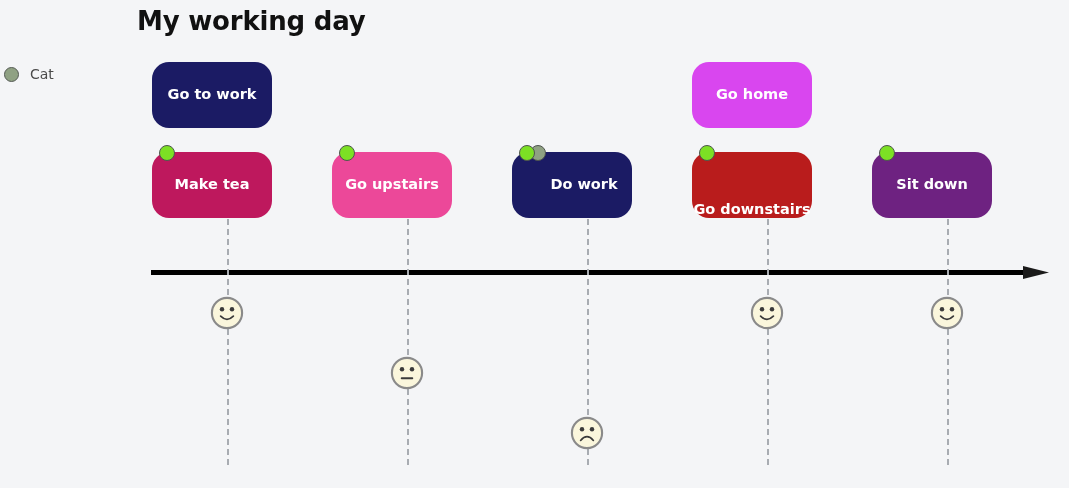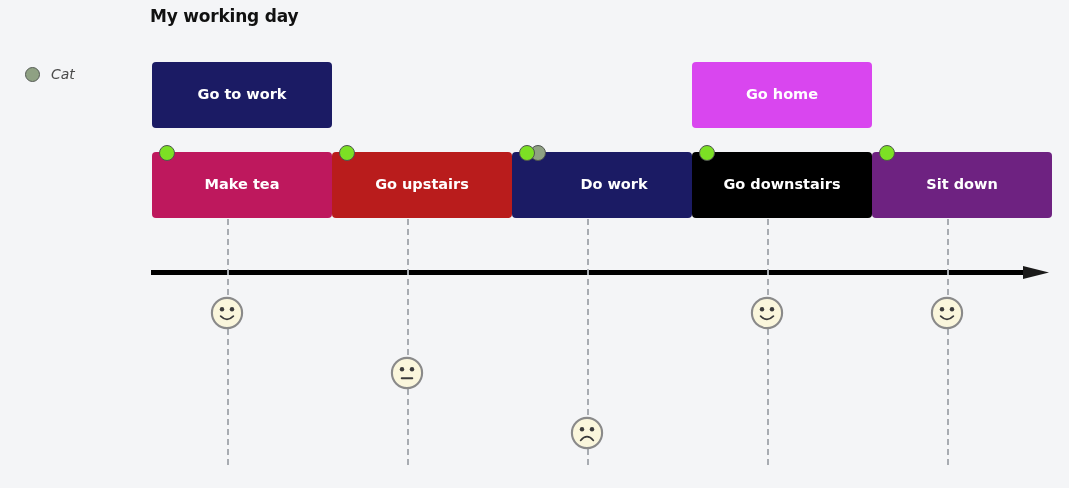--- a/index.html
+++ b/index.html
@@ -15,36 +15,35 @@
   }
   #stage {
     position: relative;
     width: 1069px;
     height: 488px;
   }
 
   
   #chart-title {
     position: absolute;
-    left: 150px;
+    left: 137px;
     top: 6px;
-    font-size: 17px;
+    font-size: 26px;
     font-weight: bold;
     color: #111111;
     letter-spacing: -0.2px;
     white-space: nowrap;
   }
 
   
   #legend {
     position: absolute;
-    left: 25px;
+    left: 4px;
     top: 64px;
     width: 110px;
-    font-style: italic;
   }
   .legend-row {
     display: flex;
     align-items: center;
     height: 20px;
   }
   .legend-swatch {
     width: 15px;
     height: 15px;
     border-radius: 50%;
@@ -55,23 +54,23 @@
   .legend-label {
     margin-left: 11px;
     font-size: 14px;
     color: #4a4a4a;
     line-height: 1;
   }
 
   
   .task-box {
     position: absolute;
-    width: 180px;
+    width: 120px;
     height: 66px;
-    border-radius: 4px;
+    border-radius: 17px;
     display: flex;
     align-items: center;
     justify-content: center;
     box-sizing: border-box;
   }
   .task-label {
     color: #ffffff;
     font-size: 14.5px;
     font-weight: bold;
     text-align: center;
@@ -144,30 +143,30 @@
       <div class="task-box" style="left: 152px; top: 62px; background: rgb(27, 27, 100);">
         <span class="task-label">Go to work</span>
       </div>
       <div class="task-box" style="left: 692px; top: 62px; background: #d946ef;">
         <span class="task-label">Go home</span>
       </div>
       <div class="task-box" style="left: 152px; top: 152px; background: #be185d;">
         <span class="task-label">Make tea</span>
       </div>
       <div class="actor-dot" style="left: 159px; top: 145px; background: rgb(124, 224, 36); z-index: 10;"></div>
-      <div class="task-box" style="left: 332px; top: 152px; background: #b91c1c;">
+      <div class="task-box" style="left: 332px; top: 152px; background: #ec4899;">
         <span class="task-label">Go upstairs</span>
       </div>
       <div class="actor-dot" style="left: 339px; top: 145px; background: rgb(124, 224, 36); z-index: 10;"></div>
       <div class="task-box" style="left: 512px; top: 152px; background: rgb(27, 27, 100); padding-left: 24px;">
         <span class="task-label">Do work</span>
       </div>
       <div class="actor-dot" style="left: 519px; top: 145px; background: rgb(124, 224, 36); z-index: 10;"></div>
       <div class="actor-dot" style="left: 530px; top: 145px; background: rgb(143, 161, 131); z-index: 9;"></div>
-      <div class="task-box" style="left: 692px; top: 152px; background: #000000;">
+      <div class="task-box" style="left: 692px; top: 152px; background: #b91c1c; align-items: flex-end;">
         <span class="task-label">Go downstairs</span>
       </div>
       <div class="actor-dot" style="left: 699px; top: 145px; background: rgb(124, 224, 36); z-index: 10;"></div>
       <div class="task-box" style="left: 872px; top: 152px; background: rgb(110, 34, 129);">
         <span class="task-label">Sit down</span>
       </div>
       <div class="actor-dot" style="left: 879px; top: 145px; background: rgb(124, 224, 36); z-index: 10;"></div>
     </div>
   <div id="layer-faces">
       <div class="mood-face" style="left: 210px; top: 296px;"><svg viewBox="0 0 32 32" width="34" height="34">

